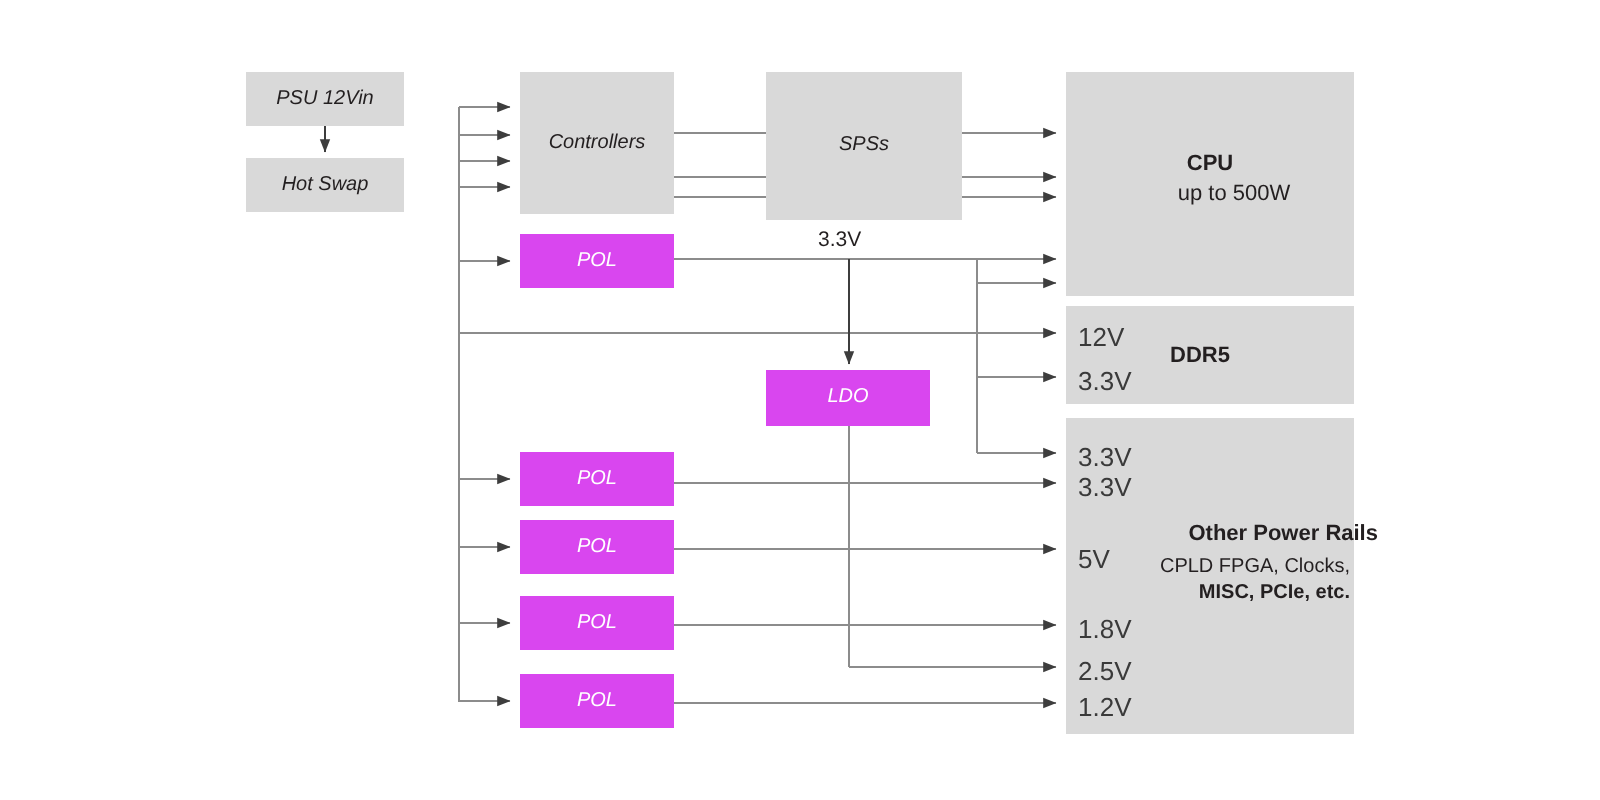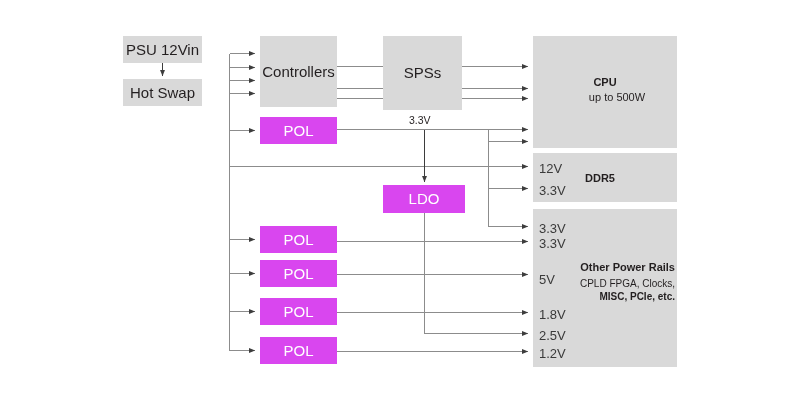--- a/index.html
+++ b/index.html
@@ -5,21 +5,21 @@
   html,body{margin:0;padding:0;}
   body{
     width:800px;height:400px;background:#ffffff;
     font-family:"Liberation Sans","DejaVu Sans",sans-serif;
     overflow:hidden;position:relative;
   }
   #diagram{position:absolute;left:0;top:0;width:800px;height:400px;}
   .node{position:absolute;box-sizing:border-box;display:flex;align-items:center;justify-content:center;}
   .gray{background:#d9d9d9;color:#231f20;}
   .cyan{background:#d946ef;color:#ffffff;}
-  .lbl{font-size:15px;line-height:1.15;text-align:center;}
+  .lbl{font-size:10px;line-height:1.15;text-align:center;font-style:italic;}
   .panel{position:absolute;background:#d9d9d9;box-sizing:border-box;}
   .ptitle{position:absolute;font-size:11px;font-weight:bold;color:#231f20;text-align:center;}
   .psub{position:absolute;font-size:10px;color:#231f20;text-align:right;line-height:1.25;}
   .rail{position:absolute;font-size:13px;color:#3a3a3a;white-space:nowrap;}
   .vlabel{position:absolute;font-size:10.5px;color:#231f20;white-space:nowrap;}
 </style>
 </head>
 <body>
 
 <svg id="diagram" viewBox="0 0 800 400" xmlns="http://www.w3.org/2000/svg">
@@ -81,35 +81,35 @@
 <div class="panel" style="left:533px;top:36px;width:144px;height:112px;"></div>
 <div class="ptitle" style="left:533px;top:76px;width:144px;">CPU</div>
 <div class="ptitle" style="left:533px;top:91px;width:144px;font-weight:normal;padding-left:12px;">up to 500W</div>
 
 <div class="panel" style="left:533px;top:153px;width:144px;height:49px;"></div>
 <div class="ptitle" style="left:533px;top:172px;width:134px;text-align:center;">DDR5</div>
 <div class="rail" style="left:539px;top:161px;">12V</div>
 <div class="rail" style="left:539px;top:183px;">3.3V</div>
 
 <div class="panel" style="left:533px;top:209px;width:144px;height:158px;"></div>
-<div class="ptitle" style="left:570px;top:261px;width:105px;text-align:right;">Other Power Rails</div>
+<div class="ptitle" style="left:584px;top:261px;width:105px;text-align:right;">Other Power Rails</div>
 <div class="psub" style="left:570px;top:278px;width:105px;">CPLD FPGA, Clocks,</div>
 <div class="psub" style="left:570px;top:291px;width:105px;font-weight:bold;">MISC, PCIe, etc.</div>
 <div class="rail" style="left:539px;top:221px;">3.3V</div>
 <div class="rail" style="left:539px;top:236px;">3.3V</div>
 <div class="rail" style="left:539px;top:272px;">5V</div>
 <div class="rail" style="left:539px;top:307px;">1.8V</div>
 <div class="rail" style="left:539px;top:328px;">2.5V</div>
 <div class="rail" style="left:539px;top:346px;">1.2V</div>
 
 <div class="node gray lbl" style="left:123px;top:36px;width:79px;height:27px;">PSU 12Vin</div>
 <div class="node gray lbl" style="left:123px;top:79px;width:79px;height:27px;">Hot Swap</div>
 
 <div class="node gray lbl" style="left:260px;top:36px;width:77px;height:71px;text-align:center;">Controllers</div>
-<div class="node gray lbl" style="left:383px;top:36px;width:79px;height:74px;">SPSs</div>
+<div class="node gray lbl" style="left:383px;top:36px;width:98px;height:74px;">SPSs</div>
 
 <div class="node cyan lbl" style="left:260px;top:117px;width:77px;height:27px;">POL</div>
 <div class="node cyan lbl" style="left:383px;top:185px;width:82px;height:28px;">LDO</div>
 
 <div class="node cyan lbl" style="left:260px;top:226px;width:77px;height:27px;">POL</div>
 <div class="node cyan lbl" style="left:260px;top:260px;width:77px;height:27px;">POL</div>
 <div class="node cyan lbl" style="left:260px;top:298px;width:77px;height:27px;">POL</div>
 <div class="node cyan lbl" style="left:260px;top:337px;width:77px;height:27px;">POL</div>
 
 <div class="vlabel" style="left:409px;top:114px;">3.3V</div>

